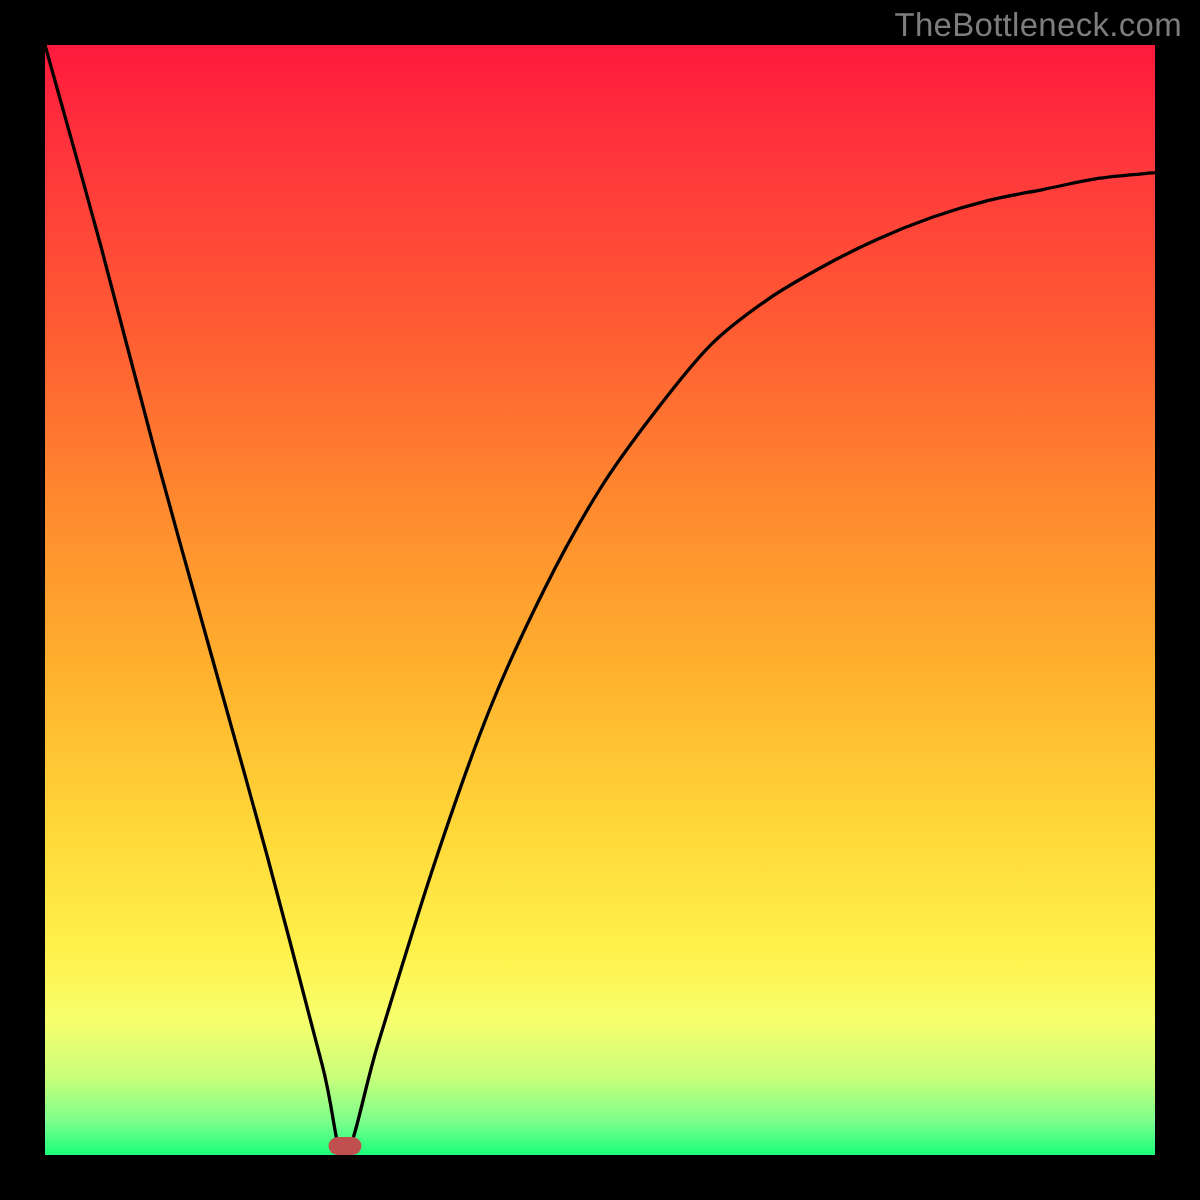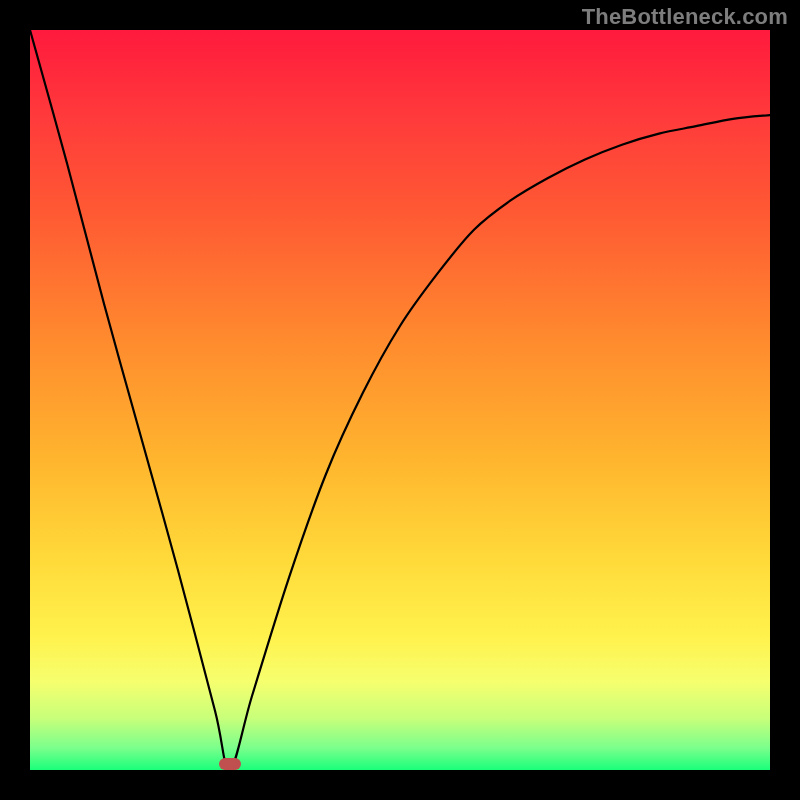--- a/index.html
+++ b/index.html
@@ -55,21 +55,21 @@
     background: #c05050;
     transform: translate(-50%, -50%);
   }
   .watermark {
     position: absolute;
     top: 4px;
     right: 12px;
     color: #7d7d7d;
     font-size: 22px;
     letter-spacing: 0.2px;
-    font-weight: 700;
+    font-weight: 400;
   }
 </style>
 </head>
 <body>
 
 <div class="frame">
   <div class="watermark">TheBottleneck.com</div>
 
   <div class="plot">
     <svg class="curve-svg" viewBox="0 0 740 740" preserveAspectRatio="none">

